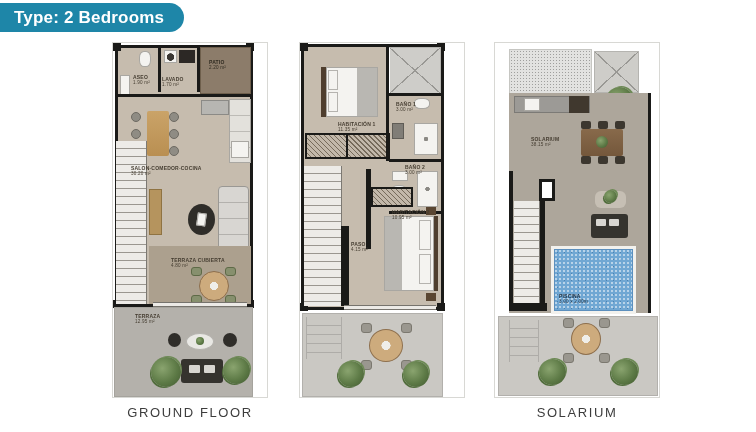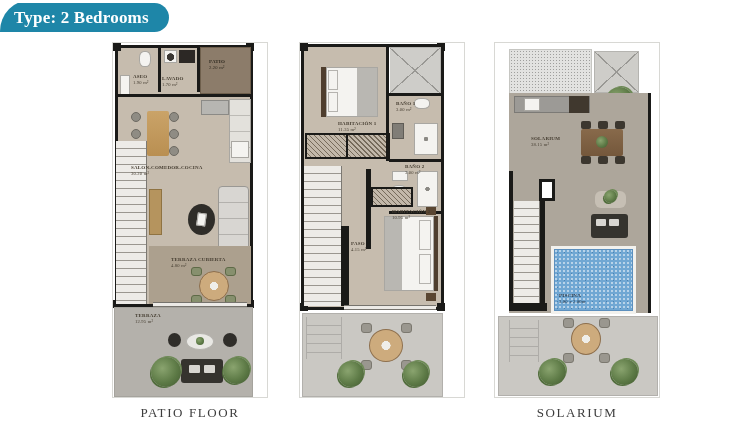--- a/index.html
+++ b/index.html
@@ -1,17 +1,17 @@
 <!DOCTYPE html>
 <html><head>
 <meta charset="utf-8">
 <style>
   html,body{margin:0;padding:0;background:#ffffff;}
   .canvas{position:relative;width:756px;height:432px;background:#fff;overflow:hidden;
-          font-family:Liberation Serif, serif;border-radius:31px;}
+          font-family:Liberation Sans, sans-serif;}
   .abs{position:absolute;}
   
   .badge{position:absolute;left:0;top:3px;height:29px;background:#1e86a8;color:#fff;
          border-radius:0 15px 15px 0;padding:0 20px 0 14px;display:flex;align-items:center;
          font-weight:bold;font-size:17px;letter-spacing:.2px;}
   
   .plan{position:absolute;top:42px;height:356px;background:#fff;border:1px solid #d8d8d4;box-sizing:border-box;}
   #plan-ground{left:112px;width:156px;}
   #plan-first{left:299px;width:166px;}
   #plan-solarium{left:494px;width:166px;}
@@ -271,15 +271,15 @@
     <div class="ghost-stairs" style="left:14px;top:277px;width:28px;height:42px;"></div>
     <div class="chair-g" style="left:68px;top:275px;width:11px;height:10px;background:#9a978f;border-color:#7b786f;"></div>
     <div class="chair-g" style="left:104px;top:275px;width:11px;height:10px;background:#9a978f;border-color:#7b786f;"></div>
     <div class="chair-g" style="left:68px;top:310px;width:11px;height:10px;background:#9a978f;border-color:#7b786f;"></div>
     <div class="chair-g" style="left:104px;top:310px;width:11px;height:10px;background:#9a978f;border-color:#7b786f;"></div>
     <div class="rattan" style="left:76px;top:280px;width:30px;height:32px;"></div>
     <div class="plant" style="left:44px;top:316px;width:27px;height:26px;"></div>
     <div class="plant" style="left:116px;top:316px;width:27px;height:26px;"></div>
   </div>
 
-  <div class="caption" id="cap-ground">PATIO FLOOR</div>
+  <div class="caption" id="cap-ground">GROUND FLOOR</div>
   <div class="caption" id="cap-solarium">SOLARIUM</div>
 </div>
 
 </body></html>

